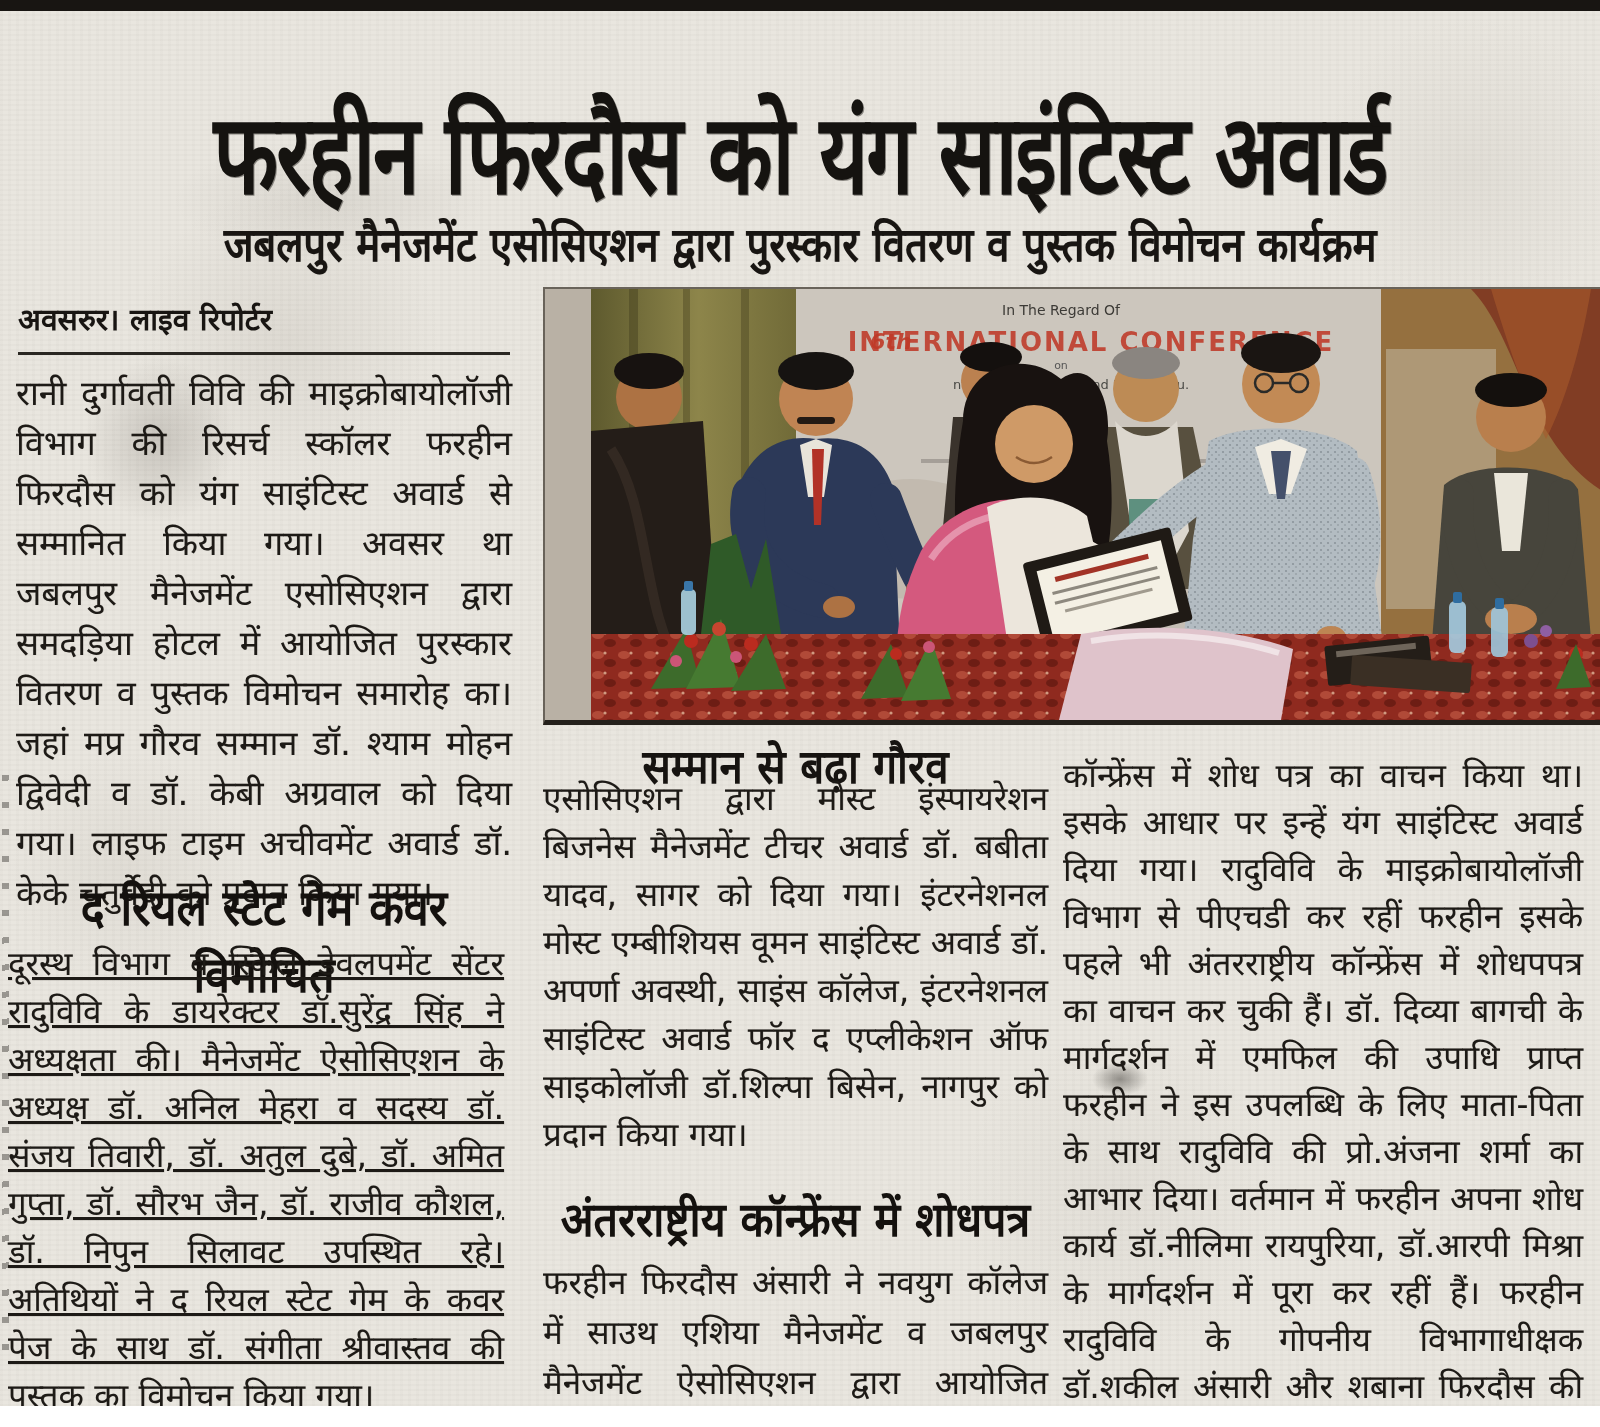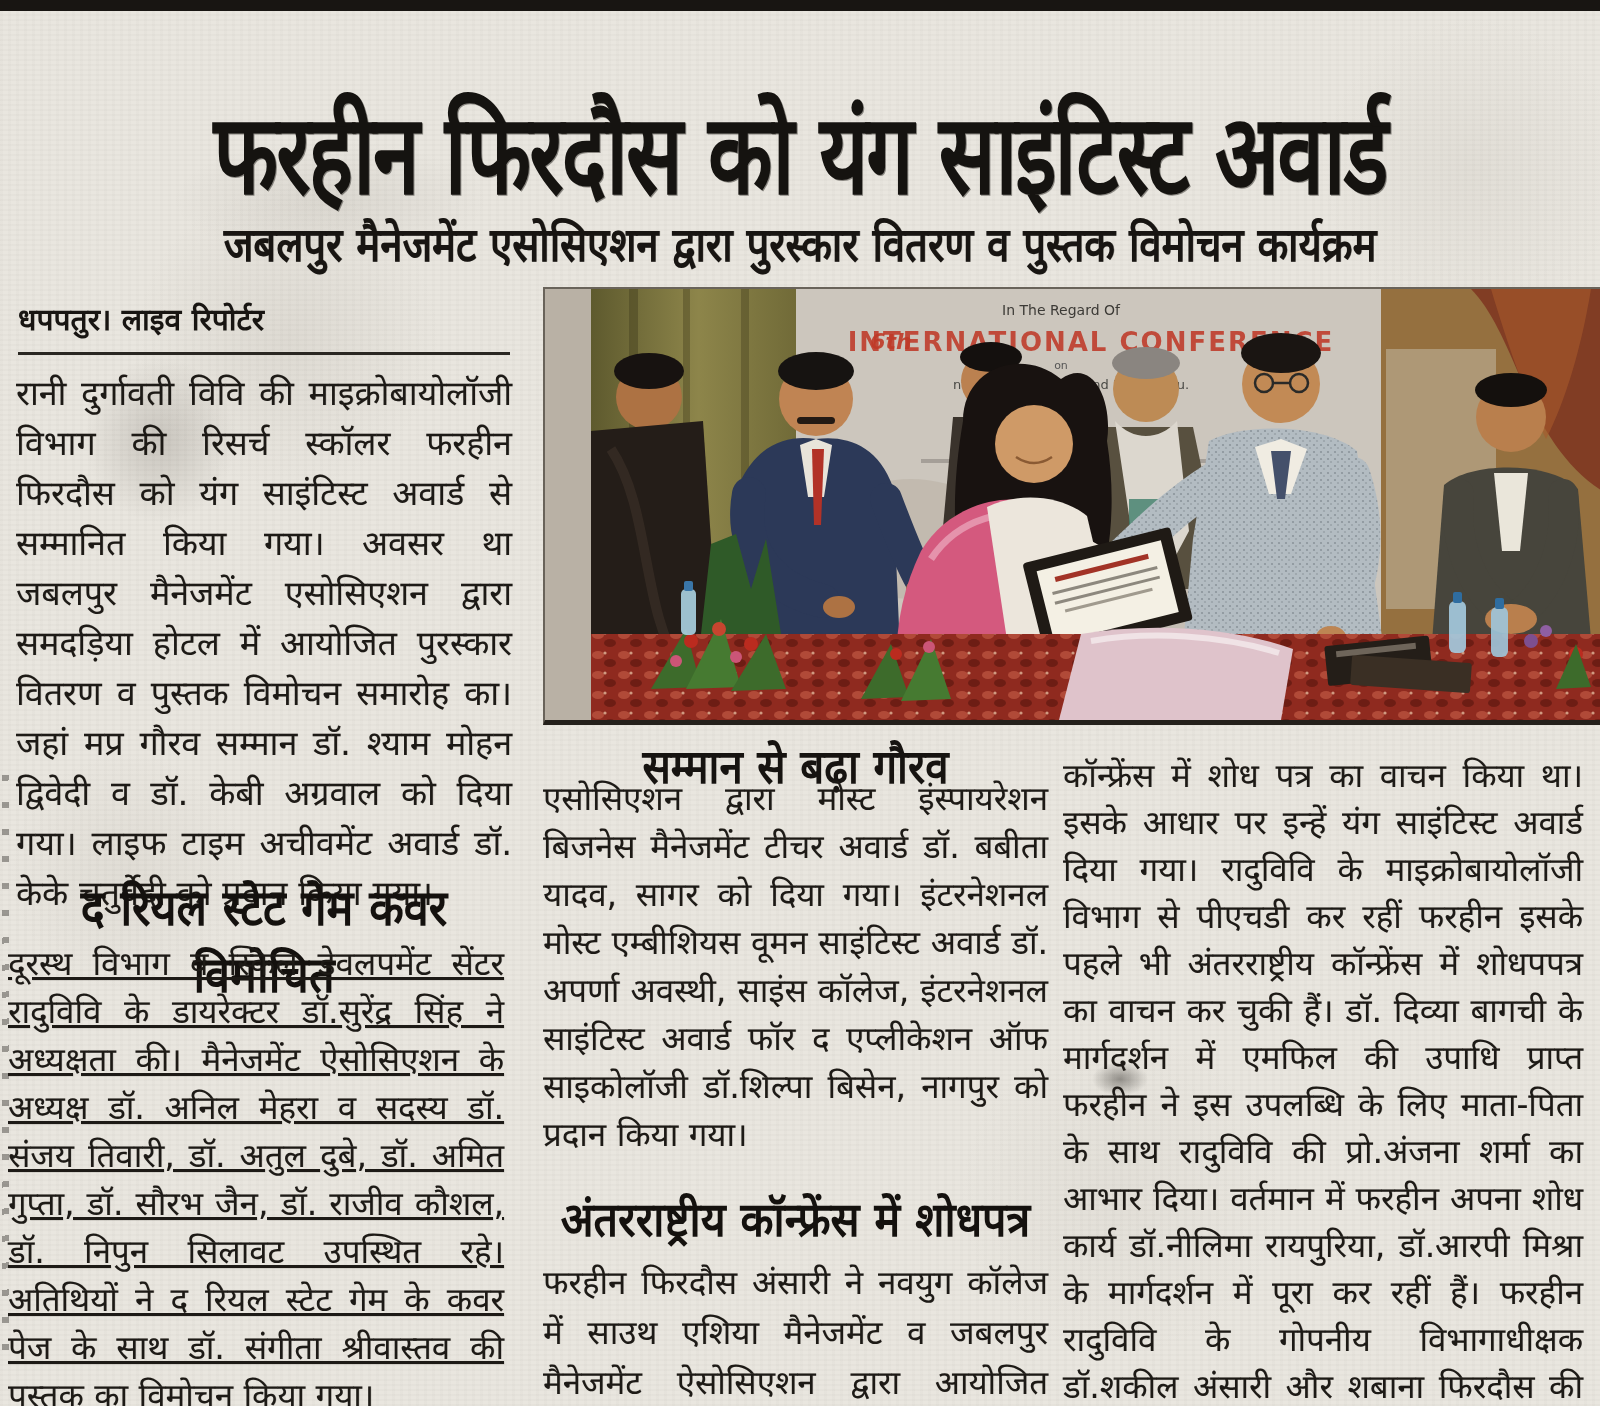--- a/index.html
+++ b/index.html
@@ -86,21 +86,21 @@
 
   <div class="top-strip"></div>
   <div class="edge-marks"></div>
   <div class="smudge-c"></div>
 
   <div class="headline">फरहीन फिरदौस को यंग साइंटिस्ट अवार्ड</div>
   <div class="subheadline">जबलपुर मैनेजमेंट एसोसिएशन द्वारा पुरस्कार वितरण व पुस्तक विमोचन कार्यक्रम</div>
 
   <div class="smudge-a"></div>
 
-  <div class="byline">धपपतुर। लाइव रिपोर्टर</div>
+  <div class="byline">अवसरुर। लाइव रिपोर्टर</div>
   <div class="byline-rule"></div>
   <div class="bodytext col-left-p1">रानी दुर्गावती विवि की माइक्रोबायोलॉजी विभाग की रिसर्च स्कॉलर फरहीन फिरदौस को यंग साइंटिस्ट अवार्ड से सम्मानित किया गया। अवसर था जबलपुर मैनेजमेंट एसोसिएशन द्वारा समदड़िया होटल में आयोजित पुरस्कार वितरण व पुस्तक विमोचन समारोह का। जहां मप्र गौरव सम्मान डॉ. श्याम मोहन द्विवेदी व डॉ. केबी अग्रवाल को दिया गया। लाइफ टाइम अचीवमेंट अवार्ड डॉ. केके चतुर्वेदी को प्रदान किया गया।</div>
   <div class="col-left-sub">द रियल स्टेट गेम कवर विमोचित</div>
   <div class="bodytext col-left-p2">दूरस्थ विभाग व स्किल डेवलपमेंट सेंटर रादुविवि के डायरेक्टर डॉ.सुरेंद्र सिंह ने अध्यक्षता की। मैनेजमेंट ऐसोसिएशन के अध्यक्ष डॉ. अनिल मेहरा व सदस्य डॉ. संजय तिवारी, डॉ. अतुल दुबे, डॉ. अमित गुप्ता, डॉ. सौरभ जैन, डॉ. राजीव कौशल, डॉ. निपुन सिलावट उपस्थित रहे। अतिथियों ने द रियल स्टेट गेम के कवर पेज के साथ डॉ. संगीता श्रीवास्तव की पुस्तक का विमोचन किया गया।</div>
 
   <div class="photo-frame">
     <svg width="1027" height="431" viewBox="0 0 1027 431" preserveAspectRatio="none">
       <defs>
         <linearGradient id="curtainL" x1="0" y1="0" x2="1" y2="0">
           <stop offset="0" stop-color="#5e5a2e"></stop>

